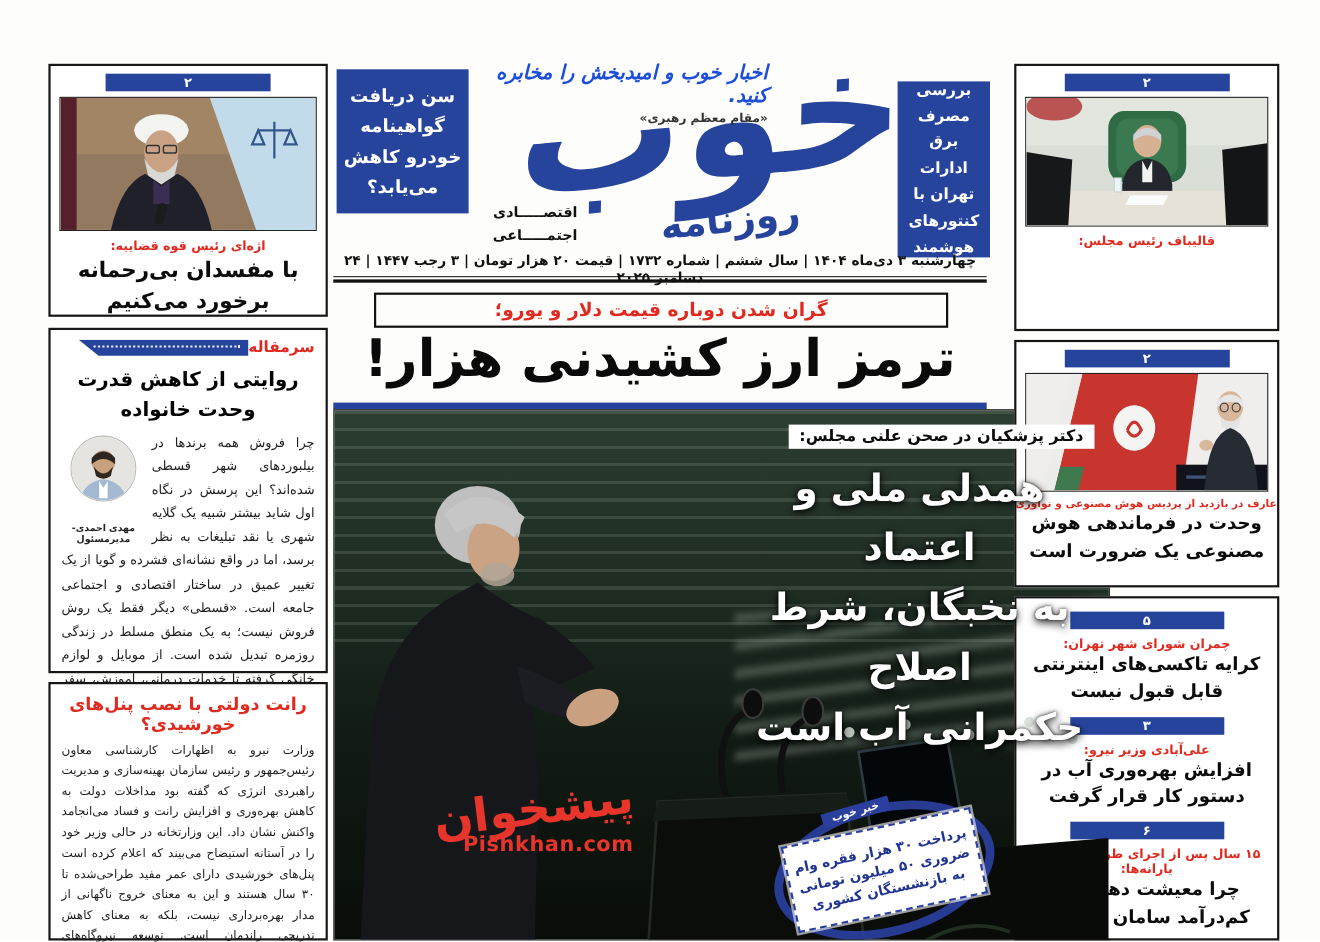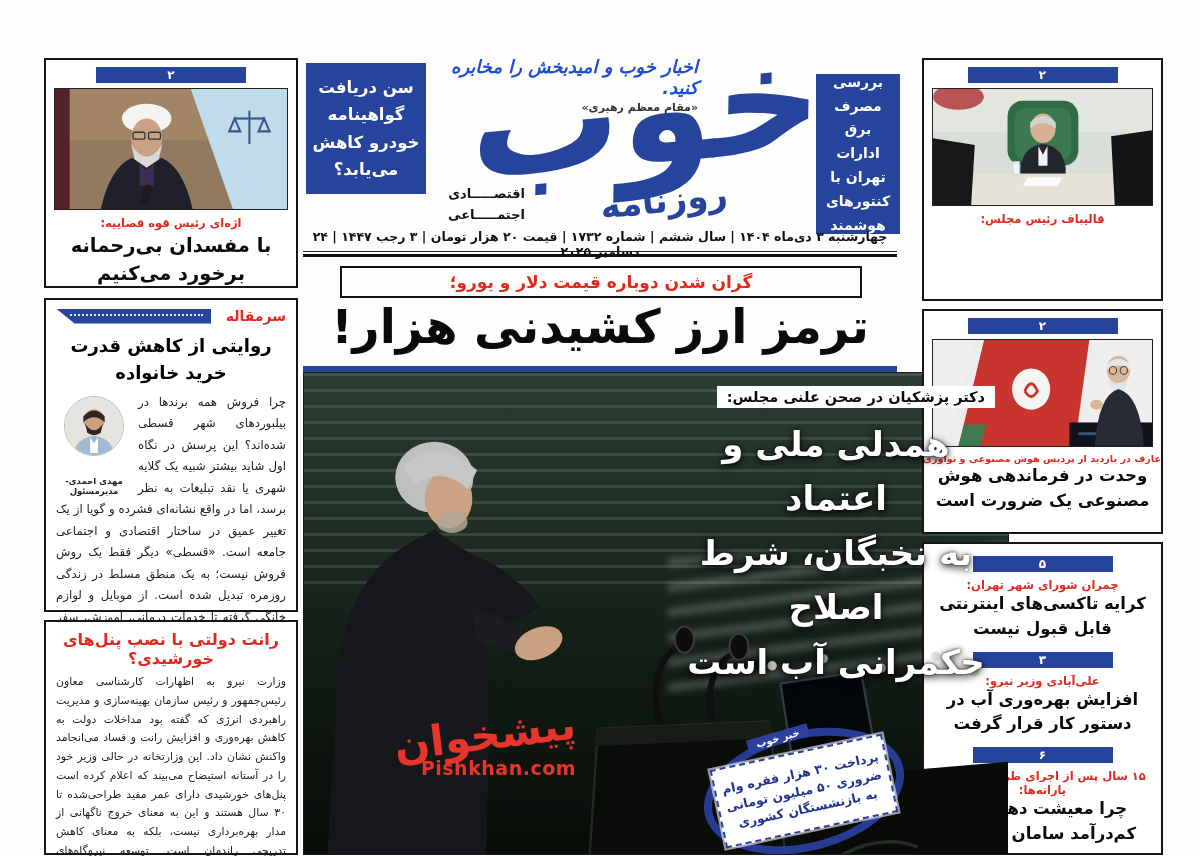--- a/index.html
+++ b/index.html
@@ -37,21 +37,21 @@
            color: #fff; font-size: 12px; font-weight: bold; text-align: center; line-height: 16px; }
   .kicker { color: #e02a1f; font-weight: bold; text-align: center; font-size: 11.5px; margin-top: 6px; }
   .headline { color: #0b0b0b; font-weight: bold; text-align: center; }
   .photo-frame { margin: 4px 8px 0 8px; border: 1px solid #222; overflow: hidden; position: relative; }
   .photo-frame svg { display: block; width: 100%; height: 100%; }
 
   
   .lc1 { left: 44px; top: 58px; width: 254px; height: 230px; }
   .lc1 .headline { font-size: 19.5px; line-height: 1.45; margin-top: 2px; }
   .lc2 { left: 44px; top: 298px; width: 254px; height: 314px; padding: 8px 10px; }
-  .ed-head { display: flex; align-items: center; justify-content: space-between; }
+  .ed-head { display: flex; align-items: center; justify-content: flex-start; }
   .ed-label { color: #e02a1f; font-weight: bold; font-size: 14px; }
   .ed-bar { width: 155px; height: 15px; background: #27449c; position: relative;
             clip-path: polygon(0 0, 100% 0, 88% 100%, 0 100%); transform: scaleX(-1); }
   .ed-bar .dots { position: absolute; left: 8px; right: 14px; top: 5px; border-top: 2px dotted rgba(255,255,255,.9); }
   .ed-title { font-size: 18px; font-weight: bold; text-align: center; line-height: 1.5; margin: 8px 0 6px 0; }
   .ed-authorbox { float: left; width: 76px; text-align: center; margin: 4px 6px 2px 0; }
   .ed-authorbox svg { width: 60px; height: 60px; border-radius: 50%; border: 1px solid #bbb; }
   .ed-author { font-size: 8.5px; font-weight: bold; color: #222; margin-top: 16px; }
   .ed-body { font-size: 11.8px; line-height: 1.82; text-align: justify; color: #1d1d1d; }
   .ed-footer { font-size: 11px; font-weight: bold; margin-top: 6px; }
@@ -160,21 +160,21 @@
     <div class="headline" style="padding:0 14px;">با مفسدان بی‌رحمانه برخورد می‌کنیم</div>
   </div>
 
   <div class="abs box lc2">
     <div class="ed-head">
       <span class="ed-label">سرمقاله</span>
       <span class="ed-bar">
           <span class="dots"></span>
         </span>
     </div>
-    <div class="ed-title">روایتی از کاهش قدرت خرید خانواده</div>
+    <div class="ed-title">روایتی از کاهش قدرت وحدت خانواده</div>
     <div>
       <div class="ed-authorbox">
         <svg viewBox="0 0 60 60">
           <rect width="60" height="60" fill="#e6e4e0"></rect>
           <path d="M8,60 Q12,42 30,40 Q48,42 52,60 Z" fill="#a3b9d1"></path>
           <path d="M26,42 L30,48 L34,42 L34,58 L26,58 Z" fill="#ffffff"></path>
           <circle cx="30" cy="24" r="11" fill="#caa17e"></circle>
           <path d="M19,20 Q30,8 41,20 L41,26 Q30,16 19,26 Z" fill="#2e2620"></path>
           <path d="M21,28 Q30,41 39,28 L37,37 Q30,42 23,37 Z" fill="#30271f"></path>
         </svg>

